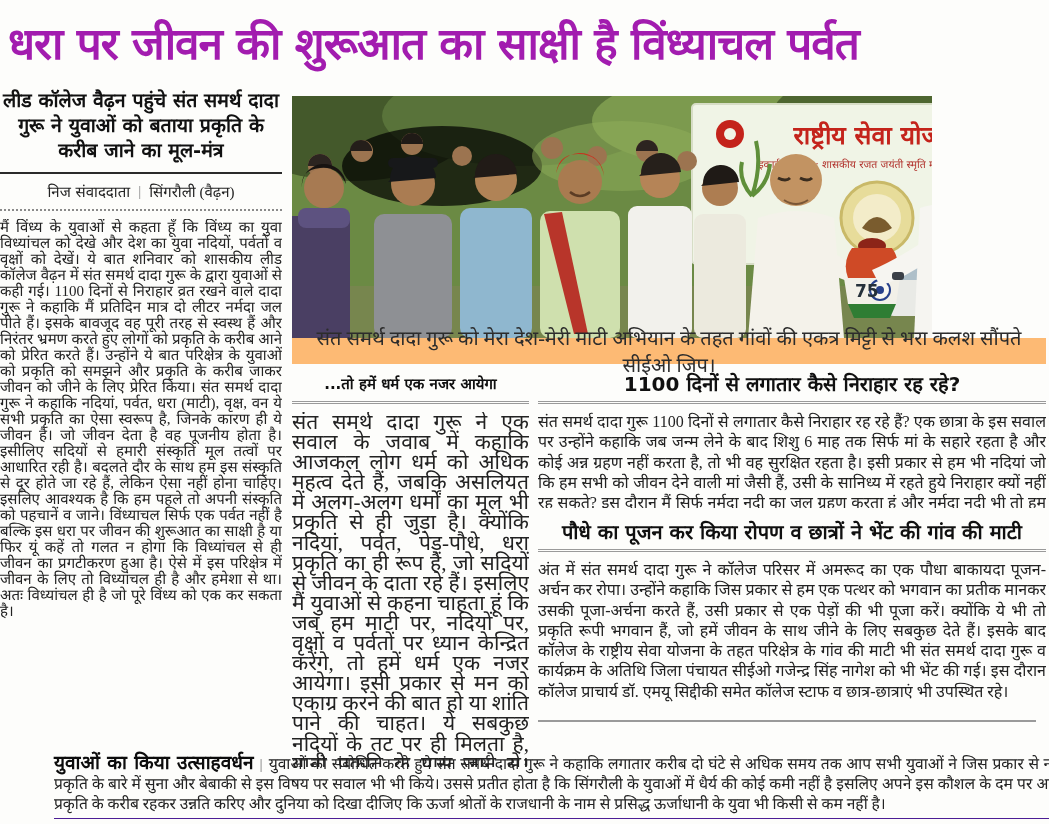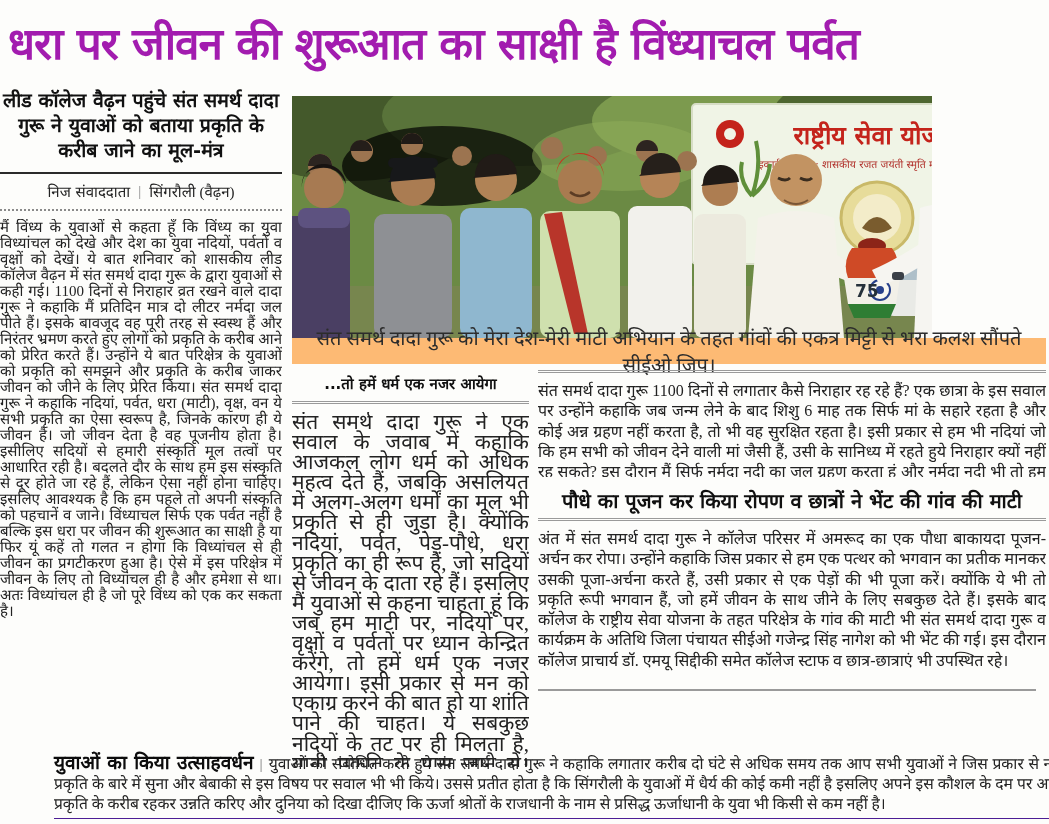--- a/index.html
+++ b/index.html
@@ -221,20 +221,21 @@
 
   <div class="caption-bar">संत समर्थ दादा गुरू को मेरा देश-मेरी माटी अभियान के तहत गांवों की एकत्र मिट्टी से भरा कलश सौंपते सीईओ जिप।</div>
 
   <div class="mid-col">
     <div class="col-head">...तो हमें धर्म एक नजर आयेगा</div>
     <hr class="rule-double">
     <div class="body-text">संत समर्थ दादा गुरू ने एक सवाल के जवाब में कहाकि आजकल लोग धर्म को अधिक महत्व देते हैं, जबकि असलियत में अलग-अलग धर्मों का मूल भी प्रकृति से ही जुड़ा है। क्योंकि नदियां, पर्वत, पेड़-पौधे, धरा प्रकृति का ही रूप हैं, जो सदियों से जीवन के दाता रहे हैं। इसलिए मैं युवाओं से कहना चाहता हूं कि जब हम माटी पर, नदियों पर, वृक्षों व पर्वतों पर ध्यान केन्द्रित करेंगे, तो हमें धर्म एक नजर आयेगा। इसी प्रकार से मन को एकाग्र करने की बात हो या शांति पाने की चाहत। ये सबकुछ नदियों के तट पर ही मिलता है, यानी प्रकृति के पास जाने से। इसीलिए हमारी संस्कृति में गंगा, नर्मदा जैसी नदियों और गोवर्धन व कामदगिरी आदि पर्वतों की परिक्रमा की मान्यता है।</div>
   </div>
 
   <div class="right-col">
+    <div class="col-head">1100 दिनों से लगातार कैसे निराहार रह रहे?</div>
     <hr class="rule-double">
     <div class="body-text seg1">संत समर्थ दादा गुरू 1100 दिनों से लगातार कैसे निराहार रह रहे हैं? एक छात्रा के इस सवाल पर उन्होंने कहाकि जब जन्म लेने के बाद शिशु 6 माह तक सिर्फ मां के सहारे रहता है और कोई अन्न ग्रहण नहीं करता है, तो भी वह सुरक्षित रहता है। इसी प्रकार से हम भी नदियां जो कि हम सभी को जीवन देने वाली मां जैसी हैं, उसी के सानिध्य में रहते हुये निराहार क्यों नहीं रह सकते? इस दौरान मैं सिर्फ नर्मदा नदी का जल ग्रहण करता हूं और नर्मदा नदी भी तो हम सभी की मां ही हैं।</div>
     <div class="col-head" style="margin-top:10px;">पौधे का पूजन कर किया रोपण व छात्रों ने भेंट की गांव की माटी</div>
     <hr class="rule-double">
     <div class="body-text seg2">अंत में संत समर्थ दादा गुरू ने कॉलेज परिसर में अमरूद का एक पौधा बाकायदा पूजन-अर्चन कर रोपा। उन्होंने कहाकि जिस प्रकार से हम एक पत्थर को भगवान का प्रतीक मानकर उसकी पूजा-अर्चना करते हैं, उसी प्रकार से एक पेड़ों की भी पूजा करें। क्योंकि ये भी तो प्रकृति रूपी भगवान हैं, जो हमें जीवन के साथ जीने के लिए सबकुछ देते हैं। इसके बाद कॉलेज के राष्ट्रीय सेवा योजना के तहत परिक्षेत्र के गांव की माटी भी संत समर्थ दादा गुरू व कार्यक्रम के अतिथि जिला पंचायत सीईओ गजेन्द्र सिंह नागेश को भी भेंट की गई। इस दौरान कॉलेज प्राचार्य डॉ. एमयू सिद्दीकी समेत कॉलेज स्टाफ व छात्र-छात्राएं भी उपस्थित रहे।</div>
     <hr class="end-rule">
   </div>
 
   <div class="bottom-strip">
     <p>

